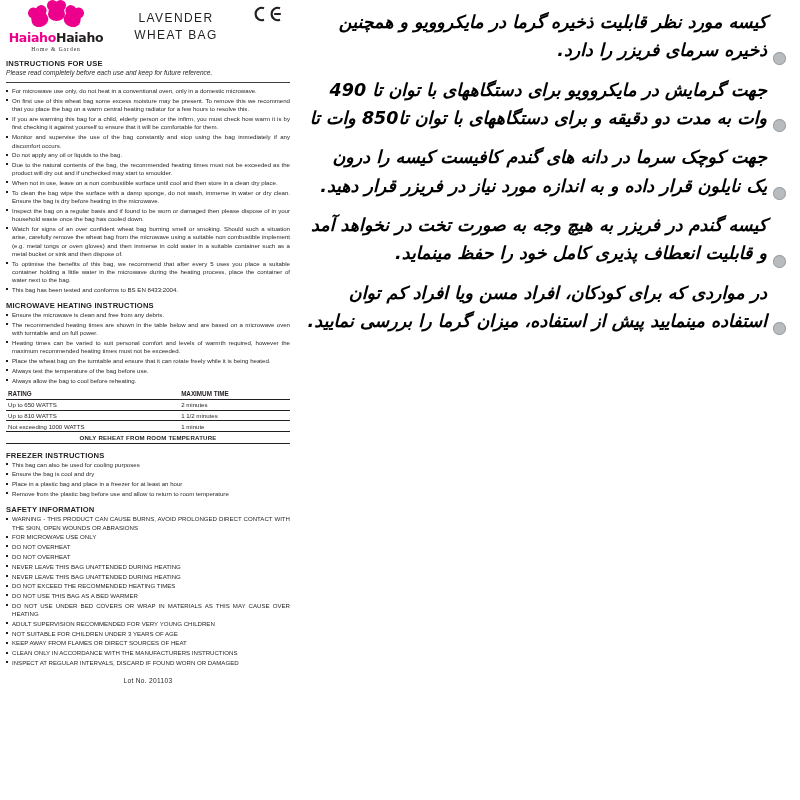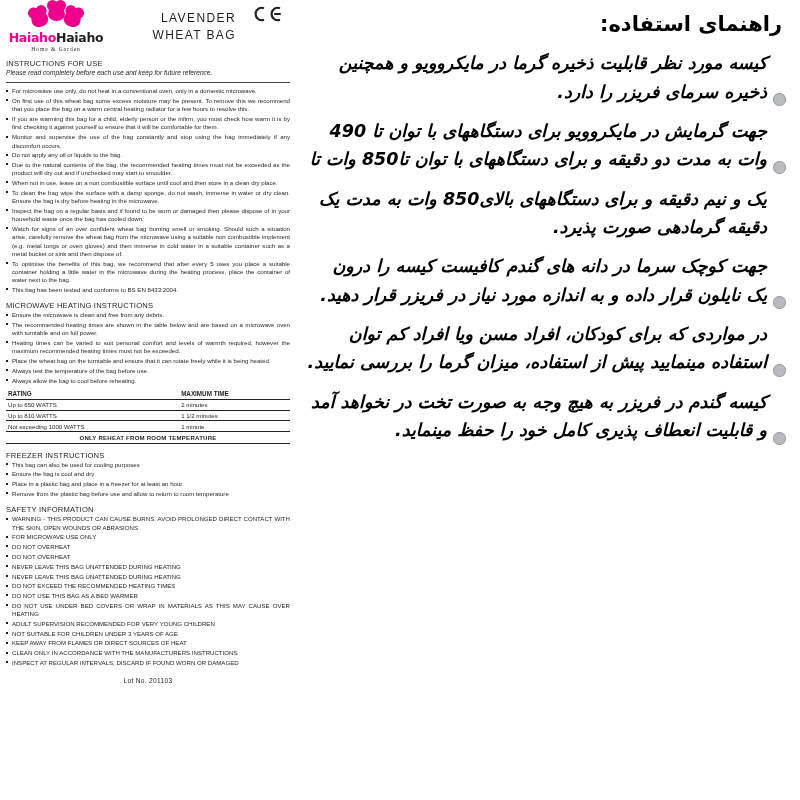--- a/index.html
+++ b/index.html
@@ -38,28 +38,28 @@
     font-family:"DejaVu Sans", sans-serif;
     font-weight:bold;font-size:12.5px;letter-spacing:-0.3px;
     text-align:center;color:#231f20;line-height:1.05;
   }
   .logo-name .pink{color:#ec008c;}
   .logo-sub{
     text-align:center;font-family:"Liberation Serif", serif;
     font-size:5.5px;letter-spacing:1px;color:#231f20;margin-top:2px;
   }
   .product-title{
-    text-align:right;font-size:12px;letter-spacing:1.4px;line-height:1.45;
+    text-align:center;font-size:12px;letter-spacing:1.4px;line-height:1.45;
     color:#231f20;padding-top:6px;width:120px;
   }
   .ce{width:44px;text-align:right;padding-top:2px;}
   .ce svg{display:block;margin-left:auto;}
 
   h4.sec{
-    font-size:7.6px;font-weight:normal;margin:7px 0 1px 0;letter-spacing:.2px;
+    font-size:7.6px;font-weight:bold;margin:7px 0 1px 0;letter-spacing:.2px;
     text-transform:uppercase;
   }
   .italic-note{font-size:6.6px;font-style:italic;margin:0 0 4px 0;line-height:1.25;}
   ul.bl{list-style:none;margin:0 0 0 0;padding:0;}
   ul.bl li{
     position:relative;padding-left:6px;font-size:6.1px;line-height:1.36;
     margin-bottom:1.5px;text-align:justify;
   }
   ul.bl li:before{
     content:"";position:absolute;left:0;top:2.3px;width:2px;height:2px;background:#231f20;
@@ -218,41 +218,36 @@
       <li>NOT SUITABLE FOR CHILDREN UNDER 3 YEARS OF AGE</li>
       <li>KEEP AWAY FROM FLAMES OR DIRECT SOURCES OF HEAT</li>
       <li>CLEAN ONLY IN ACCORDANCE WITH THE MANUFACTURERS INSTRUCTIONS</li>
       <li>INSPECT AT REGULAR INTERVALS, DISCARD IF FOUND WORN OR DAMAGED</li>
     </ul>
 
     <div class="lot">Lot No. 201103</div>
   </div>
 
   <div class="fa">
-    <h2>راهنمای استفاده:</h2>
 
     <div class="fa-item">
       <span class="bullet"></span>
       <span class="fa-text">کیسه مورد نظر قابلیت ذخیره گرما در مایکروویو و همچنین ذخیره سرمای فریزر را دارد.</span>
     </div>
     <div class="fa-item">
       <span class="bullet"></span>
       <span class="fa-text">جهت گرمایش در مایکروویو برای دستگاههای با توان تا 490 وات به مدت دو دقیقه و برای دستگاههای با توان تا850 وات تا</span>
     </div>
     <div class="fa-item">
-      <span class="bullet" style="visibility:hidden"></span>
-      <span class="fa-text">یک و نیم دقیقه و برای دستگاههای بالای850 وات به مدت یک دقیقه گرمادهی صورت پذیرد.</span>
-    </div>
-    <div class="fa-item">
       <span class="bullet"></span>
       <span class="fa-text">جهت کوچک سرما در دانه های گندم کافیست کیسه را درون یک نایلون قرار داده و به اندازه مورد نیاز در فریزر قرار دهید.</span>
     </div>
     <div class="fa-item">
       <span class="bullet"></span>
+      <span class="fa-text">کیسه گندم در فریزر به هیچ وجه به صورت تخت در نخواهد آمد و قابلیت انعطاف پذیری کامل خود را حفظ مینماید.</span>
+    </div>
+    <div class="fa-item">
+      <span class="bullet"></span>
       <span class="fa-text">در مواردی که برای کودکان، افراد مسن ویا افراد کم توان استفاده مینمایید پیش از استفاده، میزان گرما را بررسی نمایید.</span>
     </div>
-    <div class="fa-item">
-      <span class="bullet"></span>
-      <span class="fa-text">کیسه گندم در فریزر به هیچ وجه به صورت تخت در نخواهد آمد و قابلیت انعطاف پذیری کامل خود را حفظ مینماید.</span>
-    </div>
   </div>
 
 </div>
 
 </body></html>

